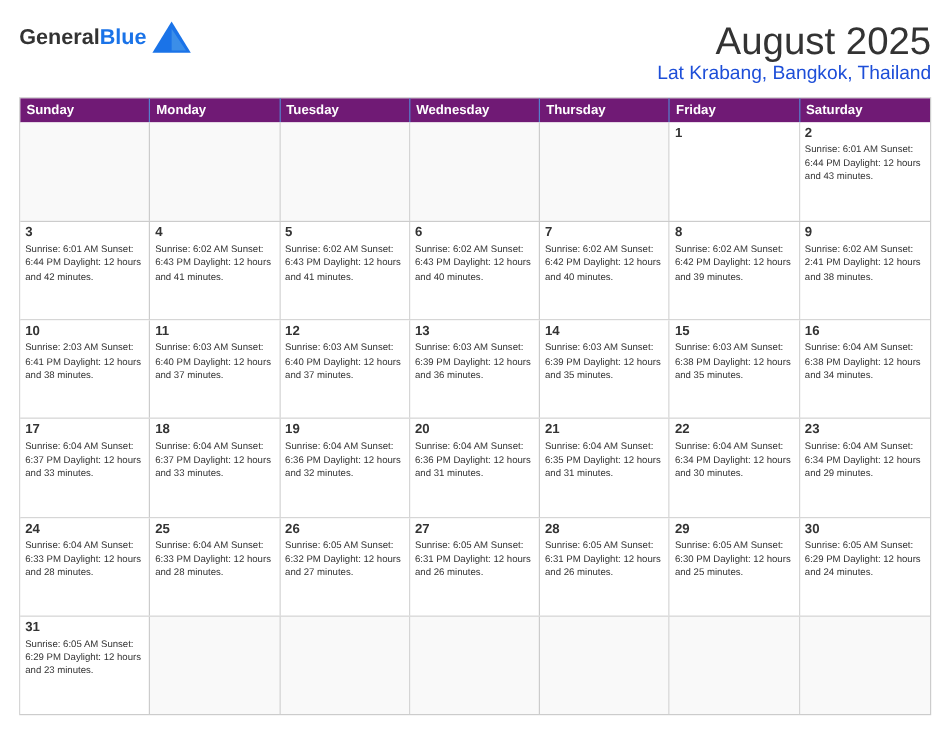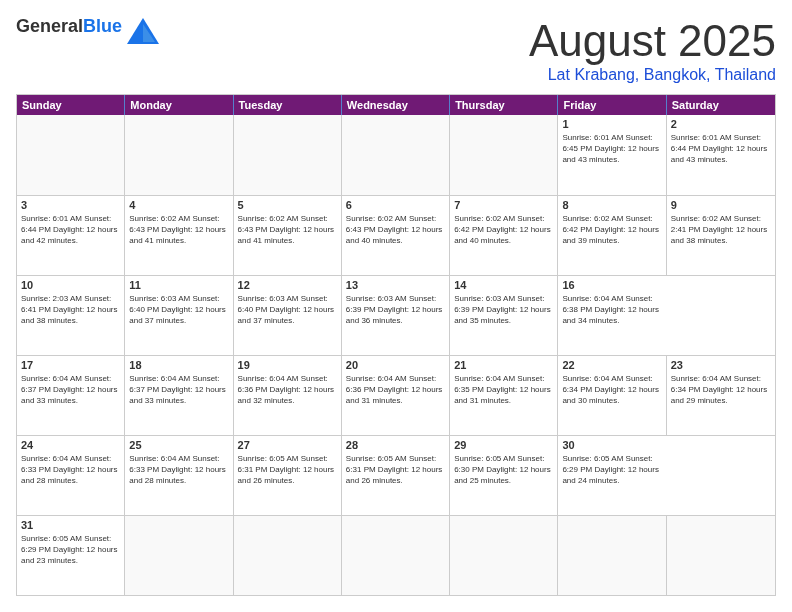--- a/index.html
+++ b/index.html
@@ -18,26 +18,27 @@
       flex-direction: column;
     }
     .header {
       display: flex;
       justify-content: space-between;
       align-items: flex-start;
       margin-bottom: 10px;
     }
     .logo {
       display: flex;
+      align-items: center;
     }
     .title-area {
       text-align: right;
     }
     .month-title {
-      font-size: 44px;
+      font-size: 32px;
       font-weight: normal;
       color: #333;
     }
     .location {
       font-size: 16px;
       color: #1d4ed8;
     }
     .calendar {
       border: 1px solid #ccc;
       flex: 1;
@@ -123,24 +124,20 @@
     </div>
     <div class="cal-body" id="cal-body">
     <div class="cal-week">
           <div class="cal-cell empty"></div>
           <div class="cal-cell empty"></div>
           <div class="cal-cell empty"></div>
           <div class="cal-cell empty"></div>
           <div class="cal-cell empty"></div>
           <div class="cal-cell">
             <div class="day-num">1</div>
-            <div class="day-info">Sunrise: 6:01 AM
-Sunset: 6:45 PM
-Daylight: 12 hours
-and 43 minutes.</div>
           </div>
           <div class="cal-cell">
             <div class="day-num">2</div>
             <div class="day-info">Sunrise: 6:01 AM
 Sunset: 6:44 PM
 Daylight: 12 hours
 and 43 minutes.</div>
           </div>
         </div>
         <div class="cal-week">
@@ -224,20 +221,27 @@
 and 36 minutes.</div>
           </div>
           <div class="cal-cell">
             <div class="day-num">14</div>
             <div class="day-info">Sunrise: 6:03 AM
 Sunset: 6:39 PM
 Daylight: 12 hours
 and 35 minutes.</div>
           </div>
           <div class="cal-cell">
+            <div class="day-num">15</div>
+            <div class="day-info">Sunrise: 6:03 AM
+Sunset: 6:38 PM
+Daylight: 12 hours
+and 35 minutes.</div>
+          </div>
+          <div class="cal-cell">
             <div class="day-num">16</div>
             <div class="day-info">Sunrise: 6:04 AM
 Sunset: 6:38 PM
 Daylight: 12 hours
 and 34 minutes.</div>
           </div>
         </div>
         <div class="cal-week">
           <div class="cal-cell">
             <div class="day-num">17</div>
@@ -296,20 +300,27 @@
 Sunset: 6:33 PM
 Daylight: 12 hours
 and 28 minutes.</div>
           </div>
           <div class="cal-cell">
             <div class="day-num">25</div>
             <div class="day-info">Sunrise: 6:04 AM
 Sunset: 6:33 PM
 Daylight: 12 hours
 and 28 minutes.</div>
+          </div>
+          <div class="cal-cell">
+            <div class="day-num">26</div>
+            <div class="day-info">Sunrise: 6:05 AM
+Sunset: 6:32 PM
+Daylight: 12 hours
+and 27 minutes.</div>
           </div>
           <div class="cal-cell">
             <div class="day-num">27</div>
             <div class="day-info">Sunrise: 6:05 AM
 Sunset: 6:31 PM
 Daylight: 12 hours
 and 26 minutes.</div>
           </div>
           <div class="cal-cell">
             <div class="day-num">28</div>

